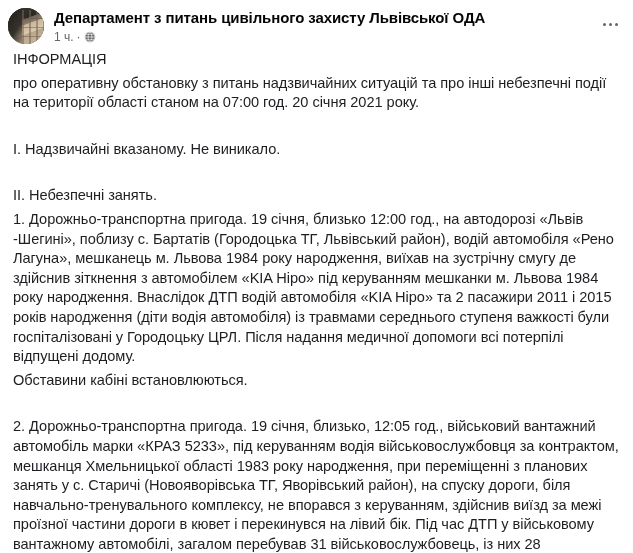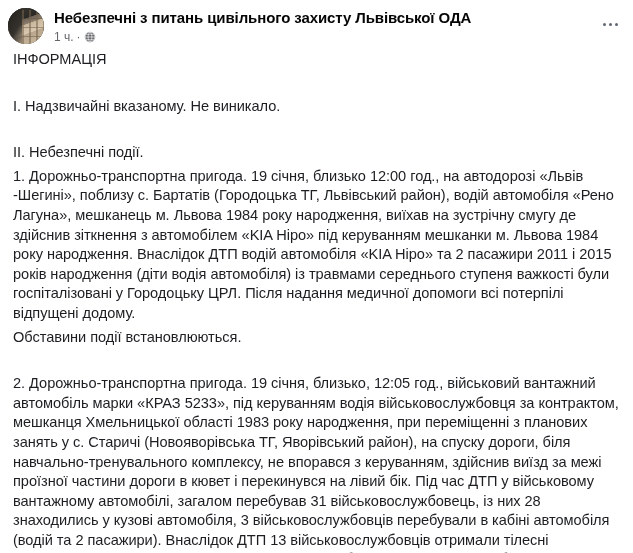--- a/index.html
+++ b/index.html
@@ -157,21 +157,21 @@
 
   <div class="post-header">
 
     <div class="avatar" title="avatar">
       <span class="ph-sky"></span>
       <span class="ph-building"></span>
       <span class="ph-dark"></span>
     </div>
 
     <div class="header-text">
-      <div class="page-name">Небезпечні з питань цивільного захисту Львівської ОДА</div>
+      <div class="page-name">Департамент з питань цивільного захисту Львівської ОДА</div>
 
       <div class="meta-row">
         <span class="meta-time">1 ч.</span>
         <span class="meta-sep">·</span>
         <span class="globe-icon">
           <svg width="12" height="12" viewBox="0 0 16 16" aria-hidden="true">
             <circle cx="8" cy="8" r="7" fill="#65676b"></circle>
             <path d="M8 1.6c1.6 1.3 2.5 3.6 2.5 6.4S9.6 13.1 8 14.4C6.4 13.1 5.5 10.8 5.5 8S6.4 2.9 8 1.6z" fill="none" stroke="#ffffff" stroke-width="0.9"></path>
             <line x1="1.2" y1="8" x2="14.8" y2="8" stroke="#ffffff" stroke-width="0.9"></line>
             <line x1="2.4" y1="4.6" x2="13.6" y2="4.6" stroke="#ffffff" stroke-width="0.7"></line>
@@ -186,31 +186,32 @@
       <span class="dot"></span>
       <span class="dot"></span>
       <span class="dot"></span>
     </div>
   </div>
 
   <div class="post-body">
 
     <p>ІНФОРМАЦІЯ</p>
 
+    <p class="nowrap-block">про оперативну обстановку з питань надзвичайних ситуацій та про інші небезпечні події на території області станом на 07:00 год. 20 січня 2021 року.</p>
 
     <div class="gap"></div>
 
     <p>I. Надзвичайні вказаному. Не виникало.</p>
 
     <div class="gap"></div>
 
-    <p>II. Небезпечні події.</p>
+    <p>II. Небезпечні занять.</p>
 
     <p class="nowrap-block">1. Дорожньо-транспортна пригода. 19 січня, близько 12:00 год., на автодорозі «Львів -Шегині», поблизу с. Бартатів (Городоцька ТГ, Львівський район), водій автомобіля «Рено Лагуна», мешканець м. Львова 1984 року народження, виїхав на зустрічну смугу де здійснив зіткнення з автомобілем «KIA Hipo» під керуванням мешканки м. Львова 1984 року народження. Внаслідок ДТП водій автомобіля «KIA Hipo» та 2 пасажири 2011 і 2015 років народження (діти водія автомобіля) із травмами середнього ступеня важкості були госпіталізовані у Городоцьку ЦРЛ. Після надання медичної допомоги всі потерпілі відпущені додому.</p>
 
-    <p>Обставини події встановлюються.</p>
+    <p>Обставини кабіні встановлюються.</p>
 
     <div class="gap"></div>
 
     <p class="nowrap-block">2. Дорожньо-транспортна пригода. 19 січня, близько, 12:05 год., військовий вантажний автомобіль марки «КРАЗ 5233», під керуванням водія військовослужбовця за контрактом, мешканця Хмельницької області 1983 року народження, при переміщенні з планових занять у с. Старичі (Новояворівська ТГ, Яворівський район), на спуску дороги, біля навчально-тренувального комплексу, не впорався з керуванням, здійснив виїзд за межі проїзної частини дороги в кювет і перекинувся на лівий бік. Під час ДТП у військовому вантажному автомобілі, загалом перебував 31 військовослужбовець, із них 28 знаходились у кузові автомобіля, 3 військовослужбовців перебували в кабіні автомобіля (водій та 2 пасажири). Внаслідок ДТП 13 військовослужбовців отримали тілесні ушкодження різного ступеня важкості, із них 8 осіб госпіталізовано, 5 осіб оглянуто та відпущено    у розташування військової частини. Інші 18 військовослужбовців, які їхали у вказаному автомобілі, на даний час за медичною допомогою не звертались.</p>
 
   </div>
 </div>
 
 </body></html>

